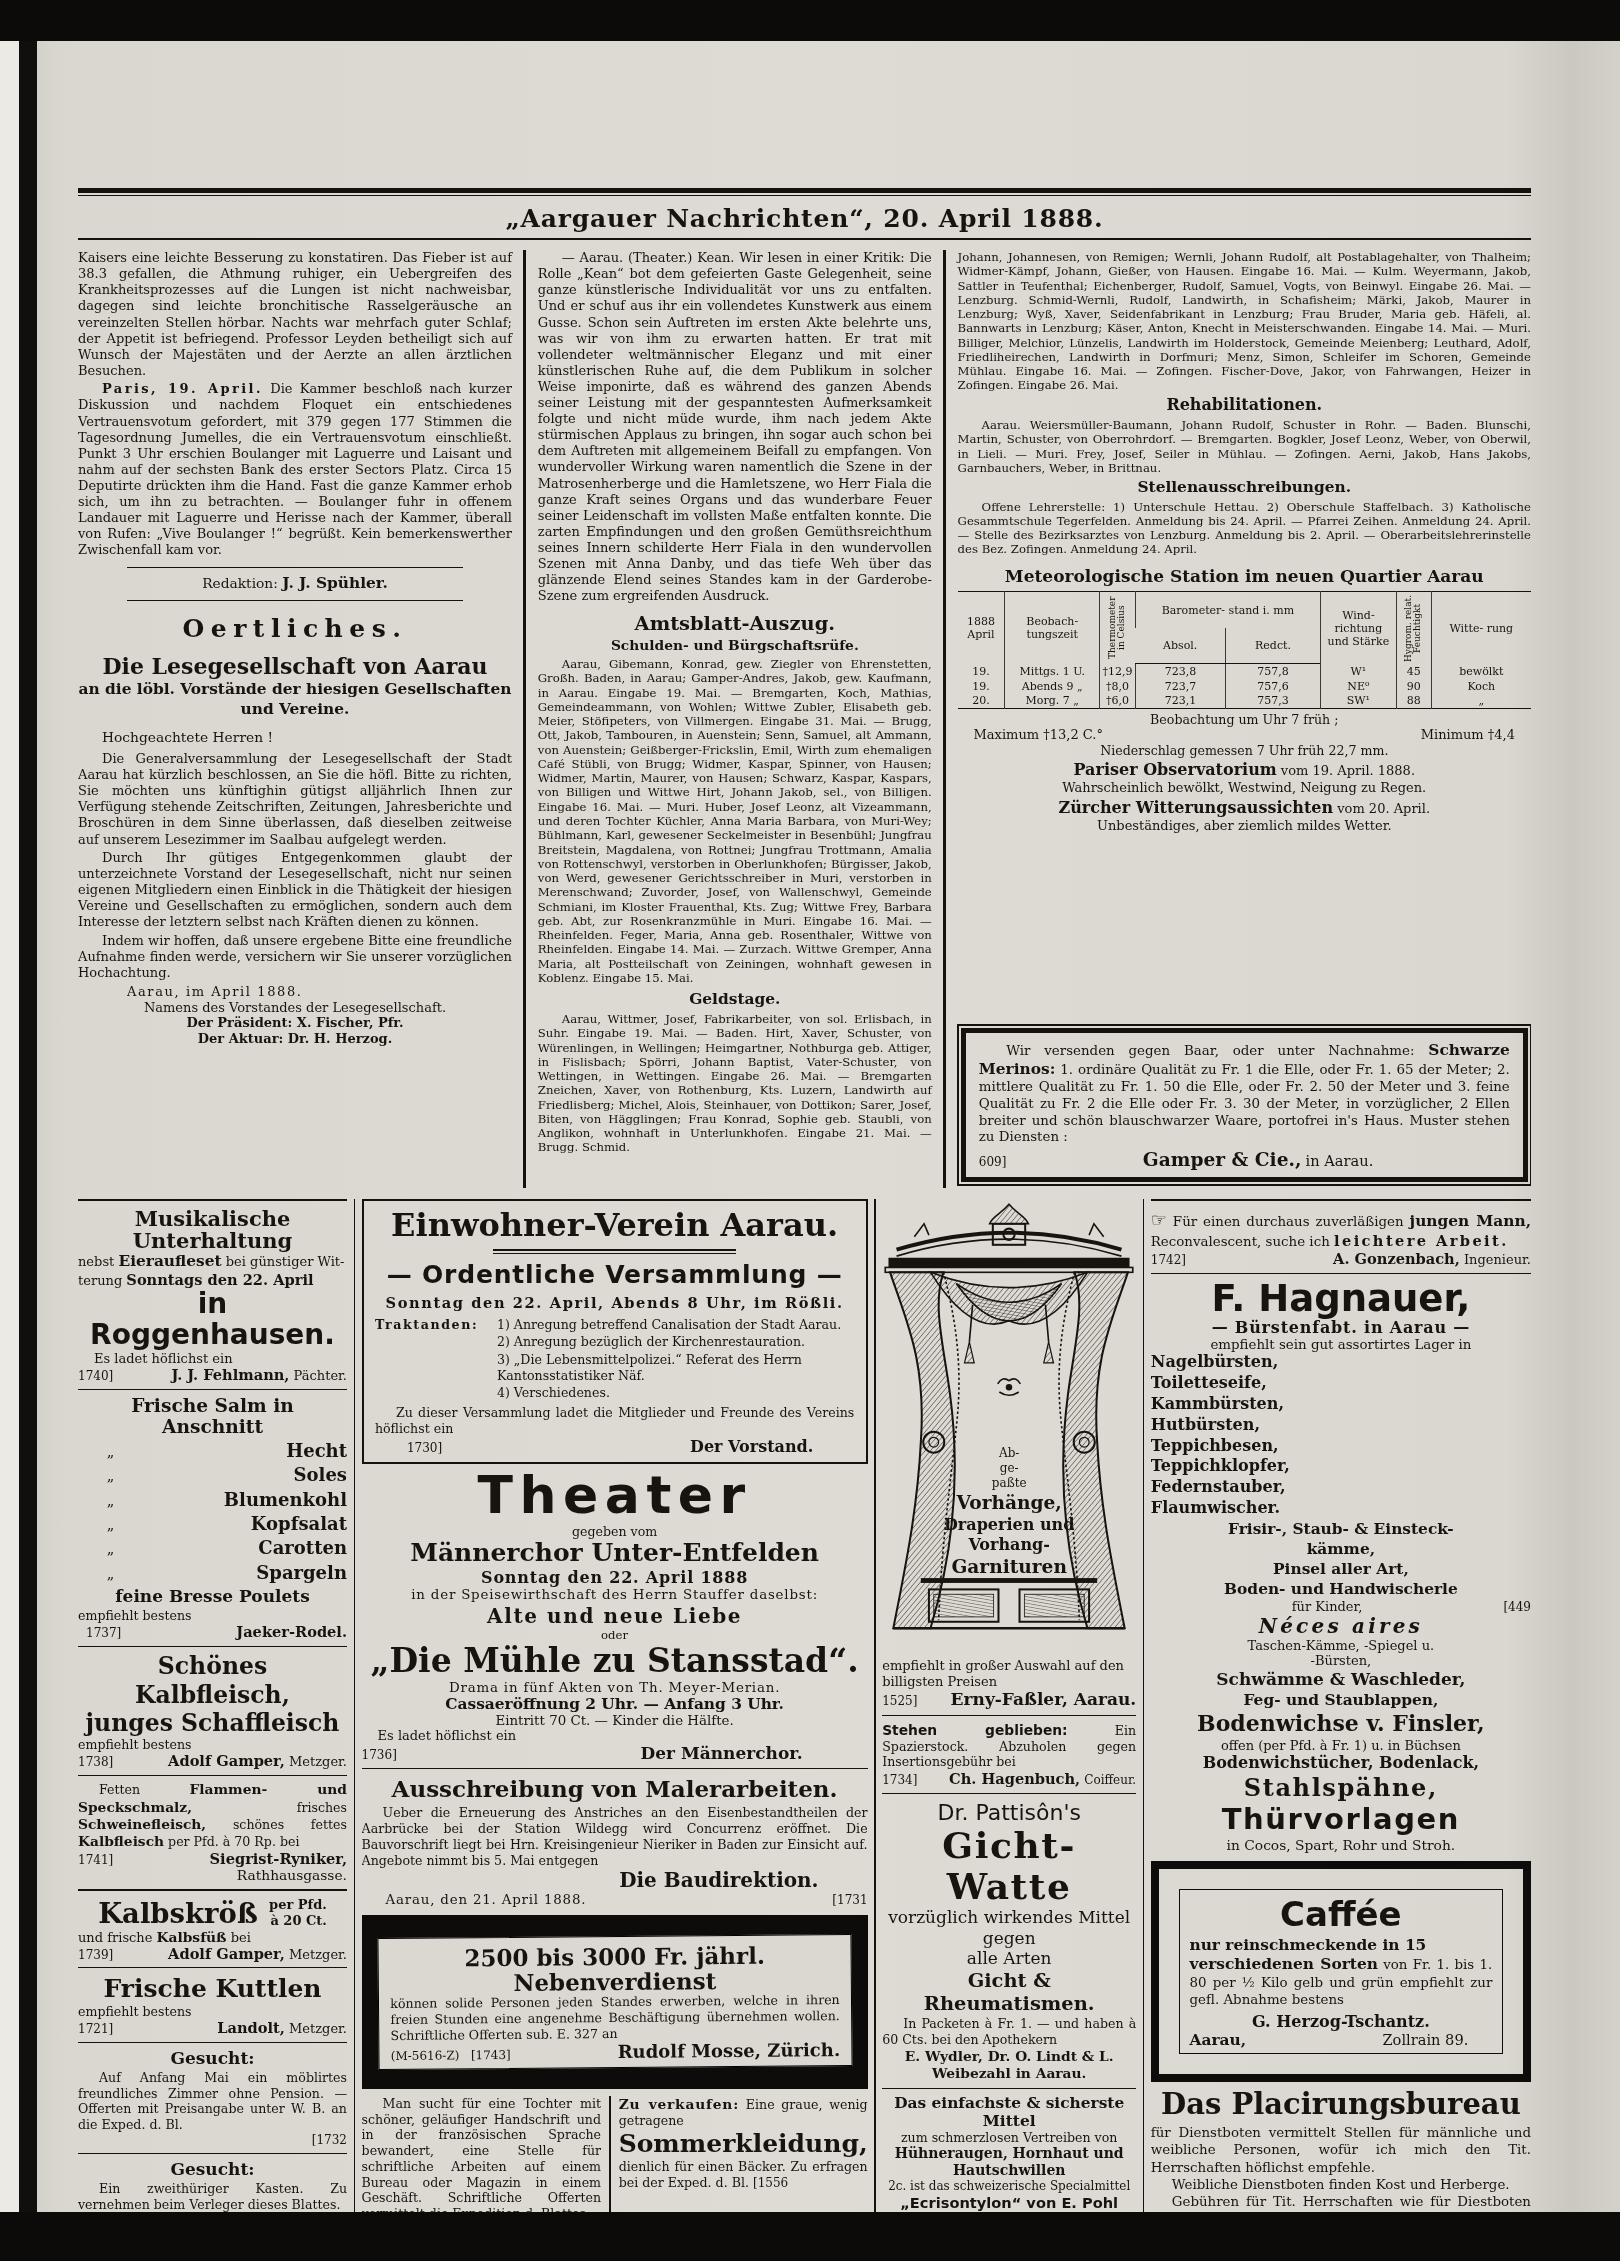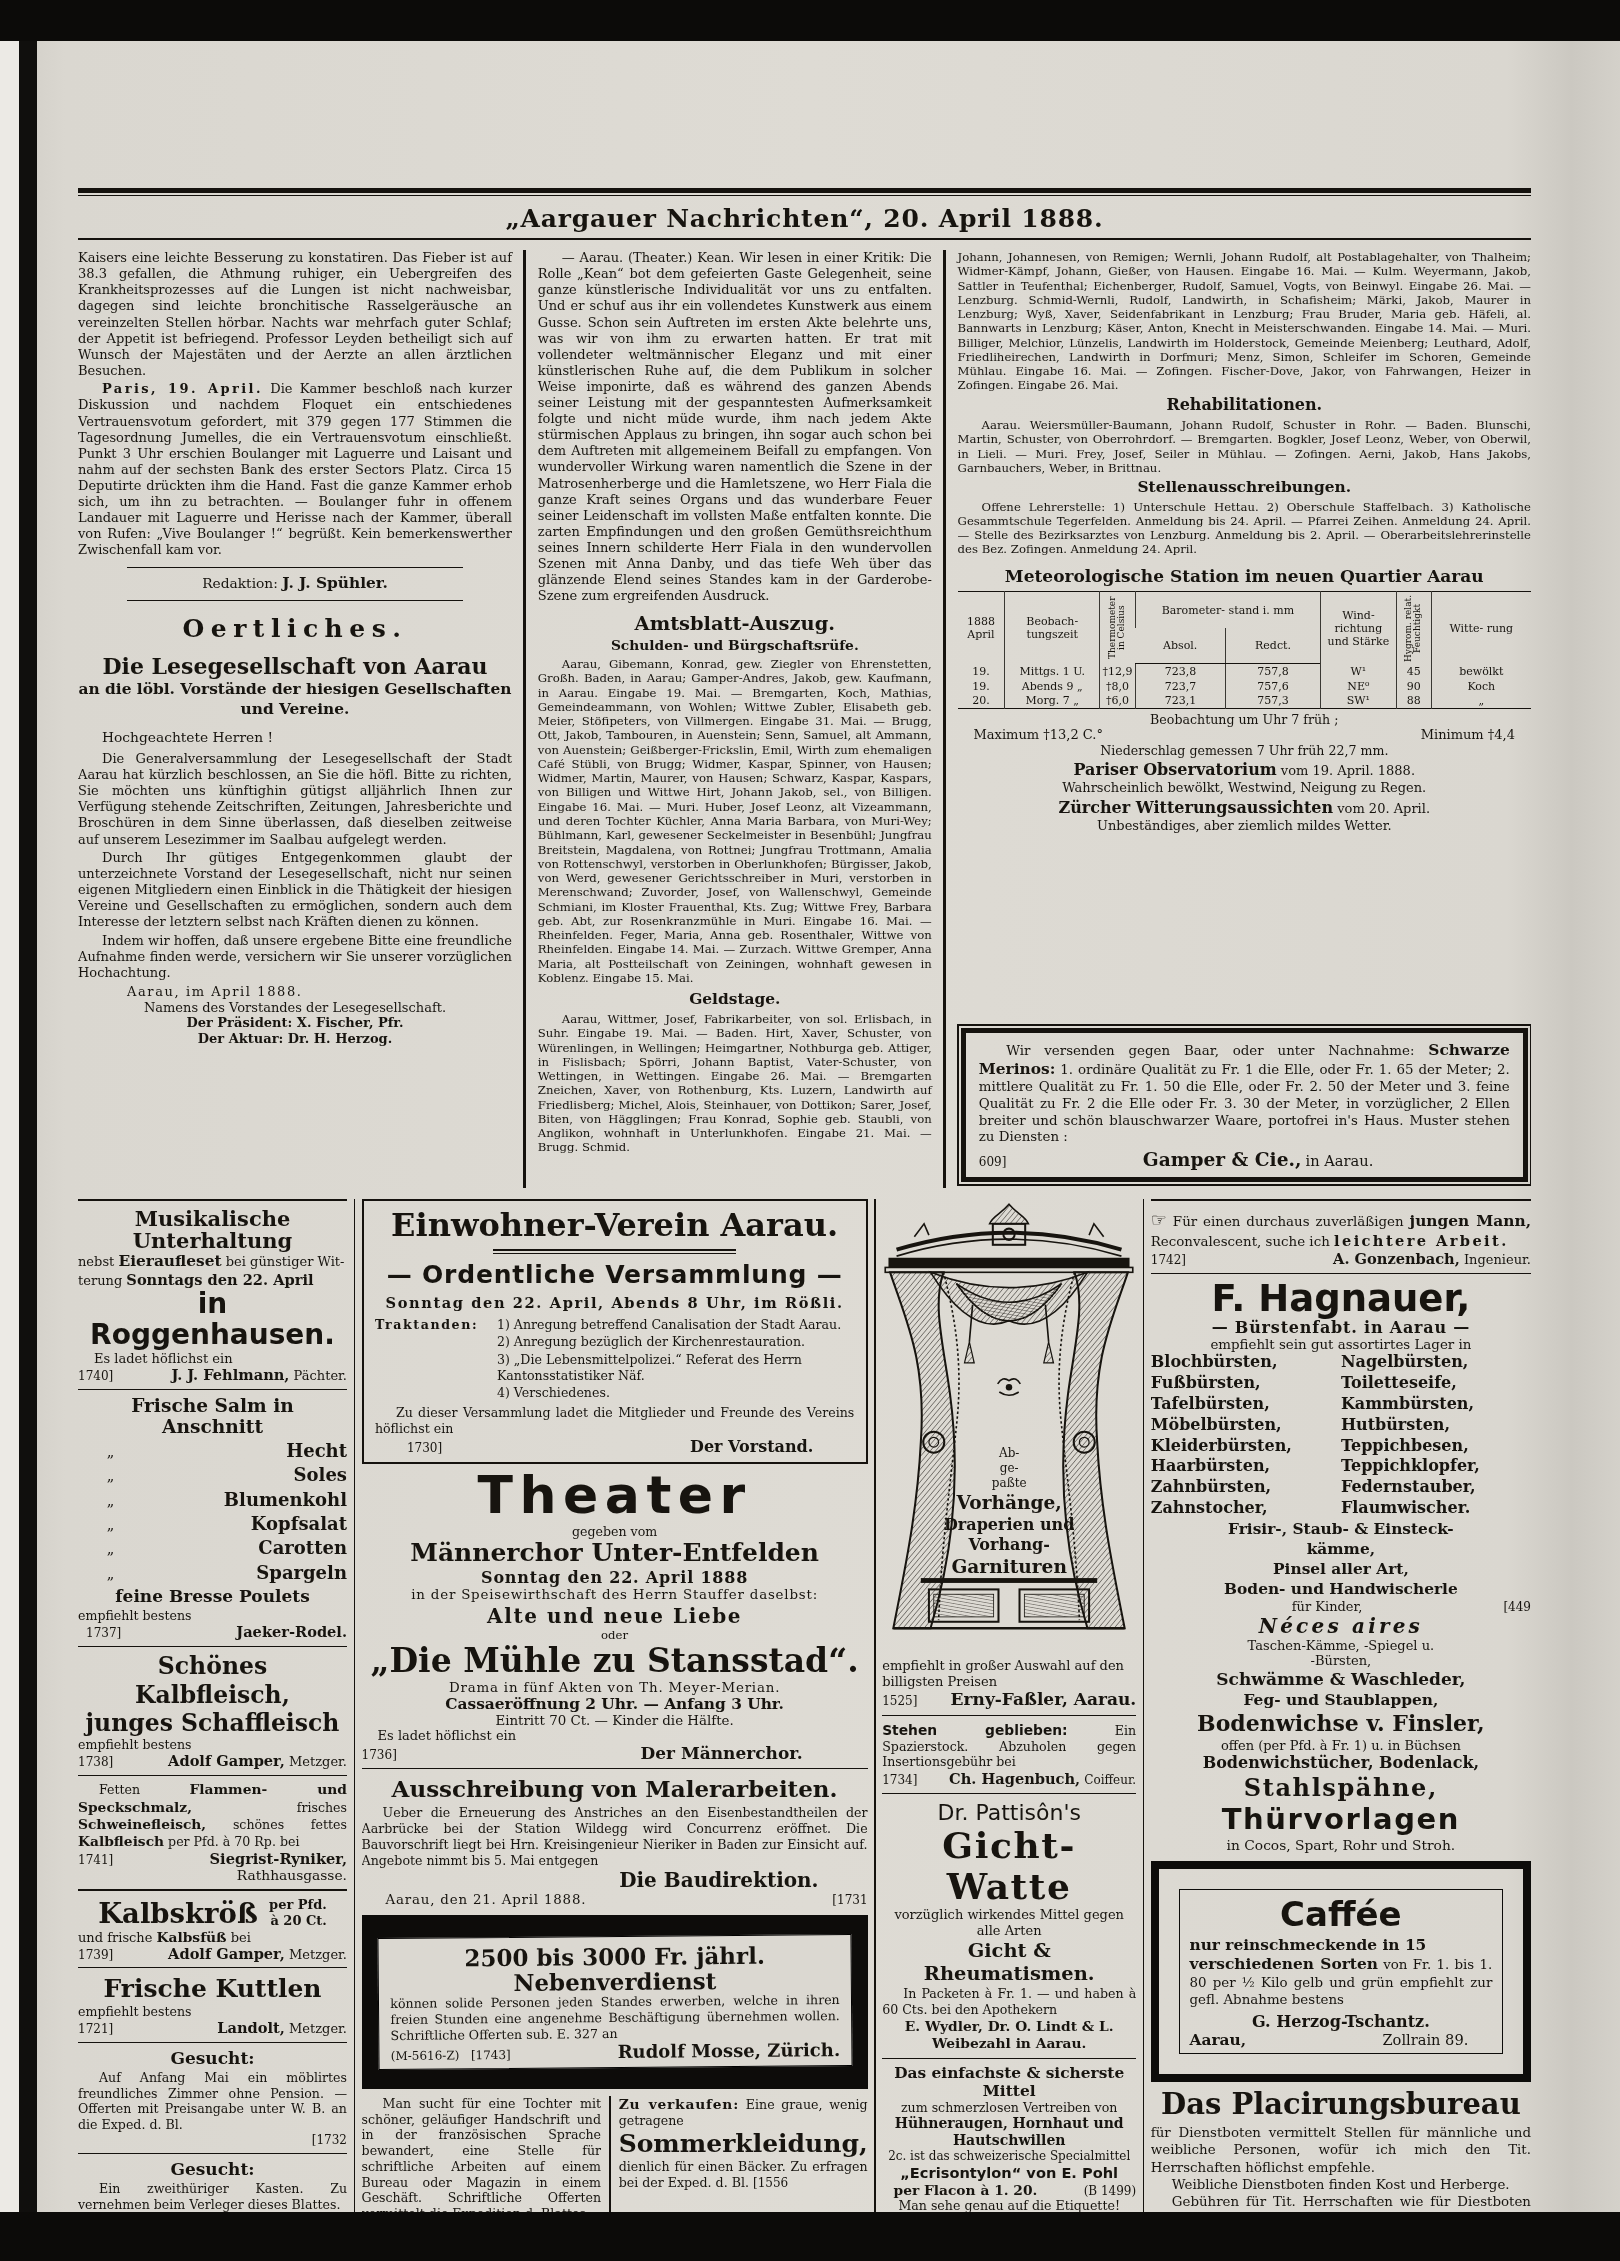--- a/index.html
+++ b/index.html
@@ -538,21 +538,21 @@
           <p class="adp"><span class="b" style="font-family:'DejaVu Sans',sans-serif;font-size:13.8px">Stehen geblieben:</span><span> Ein Spazierstock. Abzuholen gegen Insertionsgebühr bei</span></p>
           <div class="row">
               <span class="num">1734]</span>
               <span><span class="sig">Ch. Hagenbuch,</span> <span style="font-size:12px">Coiffeur.</span></span>
             </div>
         </div>
         <hr class="ad-rule">
         <div class="ad">
           <div class="gicht-l1">Dr. Pattisôn's</div>
           <div class="gicht-big">Gicht-Watte</div>
-          <div class="t-center" style="font-size:13px;line-height:1.2"><span>vorzüglich wirkendes Mittel gegen</span><br><span>alle Arten</span></div>
+          <div class="t-center" style="font-size:17px;line-height:1.2"><span>vorzüglich wirkendes Mittel gegen</span><br><span>alle Arten</span></div>
           <div class="gicht-l3">Gicht &amp; Rheumatismen.</div>
           <p class="adp ind" style="margin-top:1.6px">In Packeten à Fr. 1. — und haben à 60 Cts. bei den Apothekern</p>
           <div class="t-center b" style="font-size:13.8px;line-height:1.25"><span>E. Wydler, Dr. O. Lindt &amp; L.</span><br><span>Weibezahl in Aarau.</span></div>
         </div>
         <hr class="ad-rule">
         <div class="ad">
           <div class="hue-l1">Das einfachste &amp; sicherste Mittel</div>
           <div class="t-center" style="font-size:12.6px">zum schmerzlosen Vertreiben von</div>
           <div class="hue-l3"><span>Hühneraugen, Hornhaut und</span><br><span>Hautschwillen</span></div>
           <div class="t-center" style="font-size:12px">2c. ist das schweizerische Specialmittel</div>
@@ -575,30 +575,20 @@
               <span class="num">1742]</span>
               <span><span class="sig">A. Gonzenbach,</span> <span style="font-size:13px">Ingenieur.</span></span>
             </div>
         </div>
         <hr class="ad-rule">
         <div class="ad">
           <div class="hag-name">F. Hagnauer,</div>
           <div class="hag-sub">— Bürstenfabt. in Aarau —</div>
           <div class="hag-lead">empfiehlt sein gut assortirtes Lager in</div>
           <div class="hag-cols">
-            <ul>
-              <li>Blochbürsten,</li>
-                <li>Fußbürsten,</li>
-                <li>Tafelbürsten,</li>
-                <li>Möbelbürsten,</li>
-                <li>Kleiderbürsten,</li>
-                <li>Haarbürsten,</li>
-                <li>Zahnbürsten,</li>
-                <li>Zahnstocher,</li>
-            </ul>
             <ul>
               <li>Nagelbürsten,</li>
                 <li>Toiletteseife,</li>
                 <li>Kammbürsten,</li>
                 <li>Hutbürsten,</li>
                 <li>Teppichbesen,</li>
                 <li>Teppichklopfer,</li>
                 <li>Federnstauber,</li>
                 <li>Flaumwischer.</li>
             </ul>

